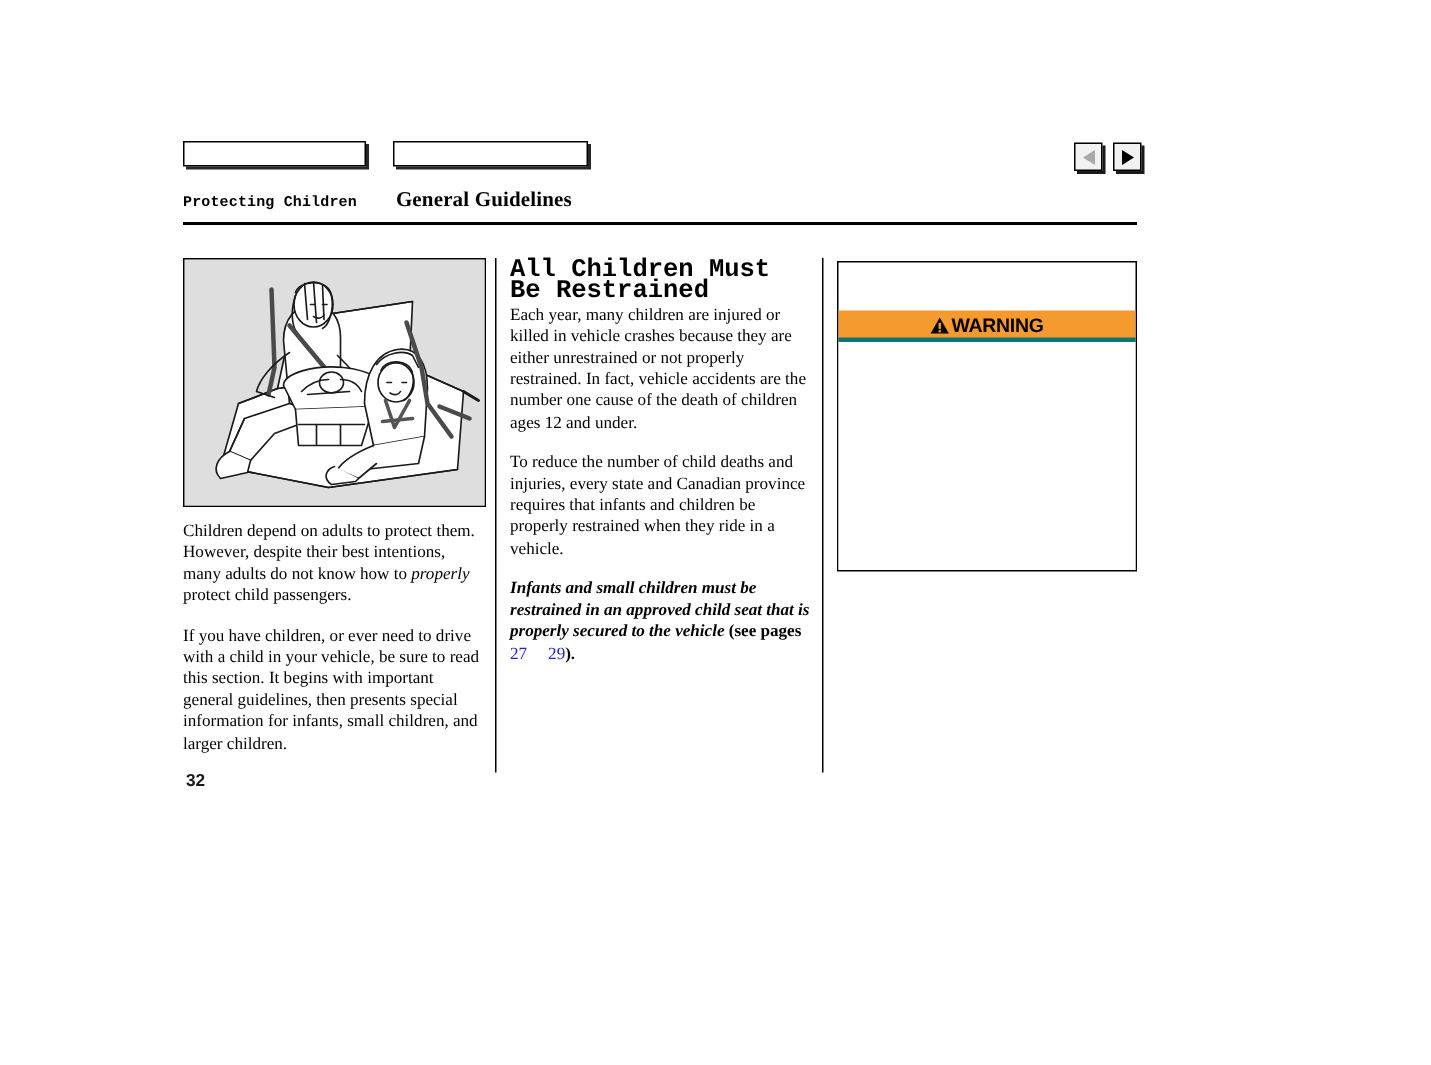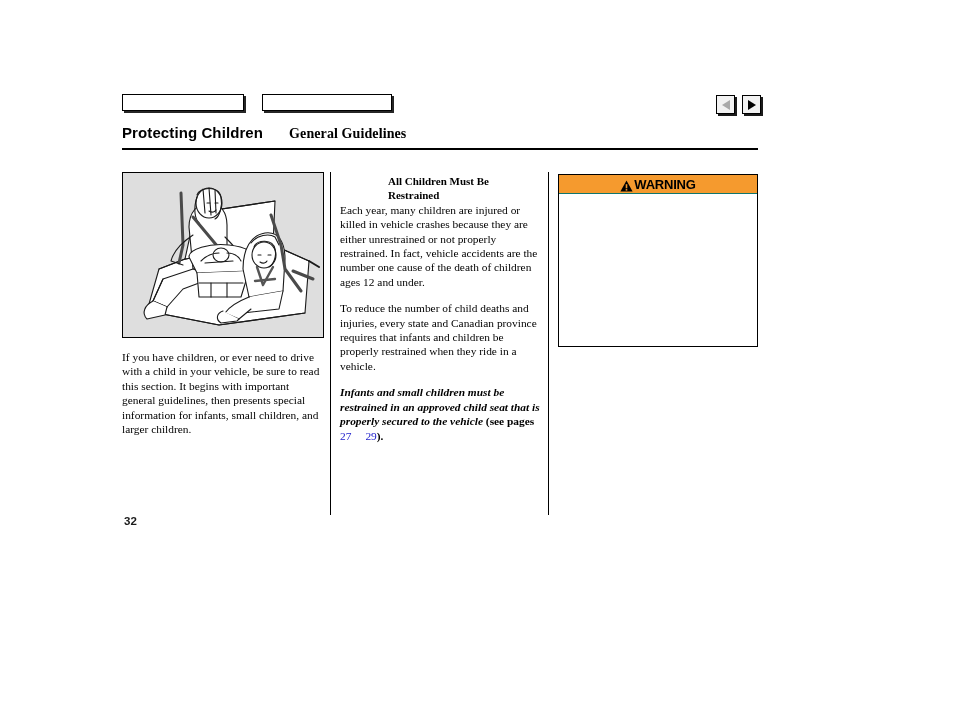--- a/index.html
+++ b/index.html
@@ -87,23 +87,23 @@
   .tri-right { border-left: 8px solid #000000; }
 
   
   .title-bar {
     position: absolute;
     left: 122px;
     top: 124px;
     width: 636px;
   }
   .title-bar .t-main {
-    font-family: Liberation Sans, sans-serif;
-    font-weight: bold;
-    font-size: 15px;
+    font-family: Liberation Mono, monospace;
+    font-weight: bold;
+    font-size: 10px;
     letter-spacing: 0.1px;
     display: inline-block;
   }
   .title-bar .t-sub {
     font-family: "Liberation Serif", serif;
     font-weight: bold;
     font-size: 14px;
     letter-spacing: 0.1px;
     display: inline-block;
     margin-left: 22px;
@@ -158,26 +158,25 @@
   .cap-first { margin-top: 9px; }
 
   
   .col-mid {
     position: absolute;
     left: 340px;
     top: 174px;
     width: 202px;
   }
   .sub-head {
-    font-family: Liberation Serif, serif;
-    font-weight: bold;
-    font-size: 11px;
+    font-family: Liberation Mono, monospace;
+    font-weight: bold;
+    font-size: 17px;
     line-height: 14.4px;
     margin-bottom: 0px;
-    margin-left: 48px;
   }
   .bold-italic {
     font-family: "Liberation Serif", serif;
     font-weight: bold;
     font-style: italic;
     font-size: 11.4px;
     line-height: 14.4px;
   }
   .normal-inline {
     font-weight: bold;
@@ -201,21 +200,22 @@
     width: 200px;
     border: 1px solid #000000;
     box-sizing: border-box;
     background: #ffffff;
   }
   .warn-head {
     height: 18px;
     background: #F59A2E;
     display: flex;
     justify-content: center;
-    border-bottom: 1px solid #0f766e;
+    border-bottom: 3px solid #0f766e;
+    margin-top: 32px;
   }
   .warn-head-inner {
     display: flex;
     align-items: center;
     gap: 1px;
   }
   .warn-tri {
     position: relative;
     width: 13px;
     height: 12px;
@@ -341,20 +341,23 @@
           <path d="M100 138 C94 140 92 146 98 150 L114 148 L116 146" fill="#ffffff"></path>
 
           <path d="M148 42 L158 72 L162 96 L178 118" stroke-width="3" stroke="#4a4a4a"></path>
           <path d="M170 98 L190 106" stroke-width="3" stroke="#4a4a4a"></path>
 
           <path d="M186 88 L196 94" stroke-width="2"></path>
         </g>
       </svg>
     </div>
 
+    <div class="body-text cap-first">
+      <span>Children depend on adults to protect them. However, despite their best intentions, many adults do not know how to </span><i>properly</i><span> protect child passengers.</span>
+    </div>
 
     <div class="body-text p-gap">If you have children, or ever need to drive with a child in your vehicle, be sure to read this section. It begins with important general guidelines, then presents special information for infants, small children, and larger children.</div>
   </div>
 
   <div class="col-mid">
     <div class="sub-head">All Children Must Be Restrained</div>
     <div class="body-text">Each year, many children are injured or killed in vehicle crashes because they are either unrestrained or not properly restrained. In fact, vehicle accidents are the number one cause of the death of children ages 12 and under.</div>
     <div class="body-text p-gap">To reduce the number of child deaths and injuries, every state and Canadian province requires that infants and children be properly restrained when they ride in a vehicle.</div>
     <div class="bold-italic p-gap">
       <span>Infants and small children must be restrained in an approved child seat that is properly secured to the vehicle</span><span class="normal-inline"> (see pages </span><a class="pagelink">27</a><span class="link-gap"></span><a class="pagelink">29</a><span class="normal-inline">).</span>

